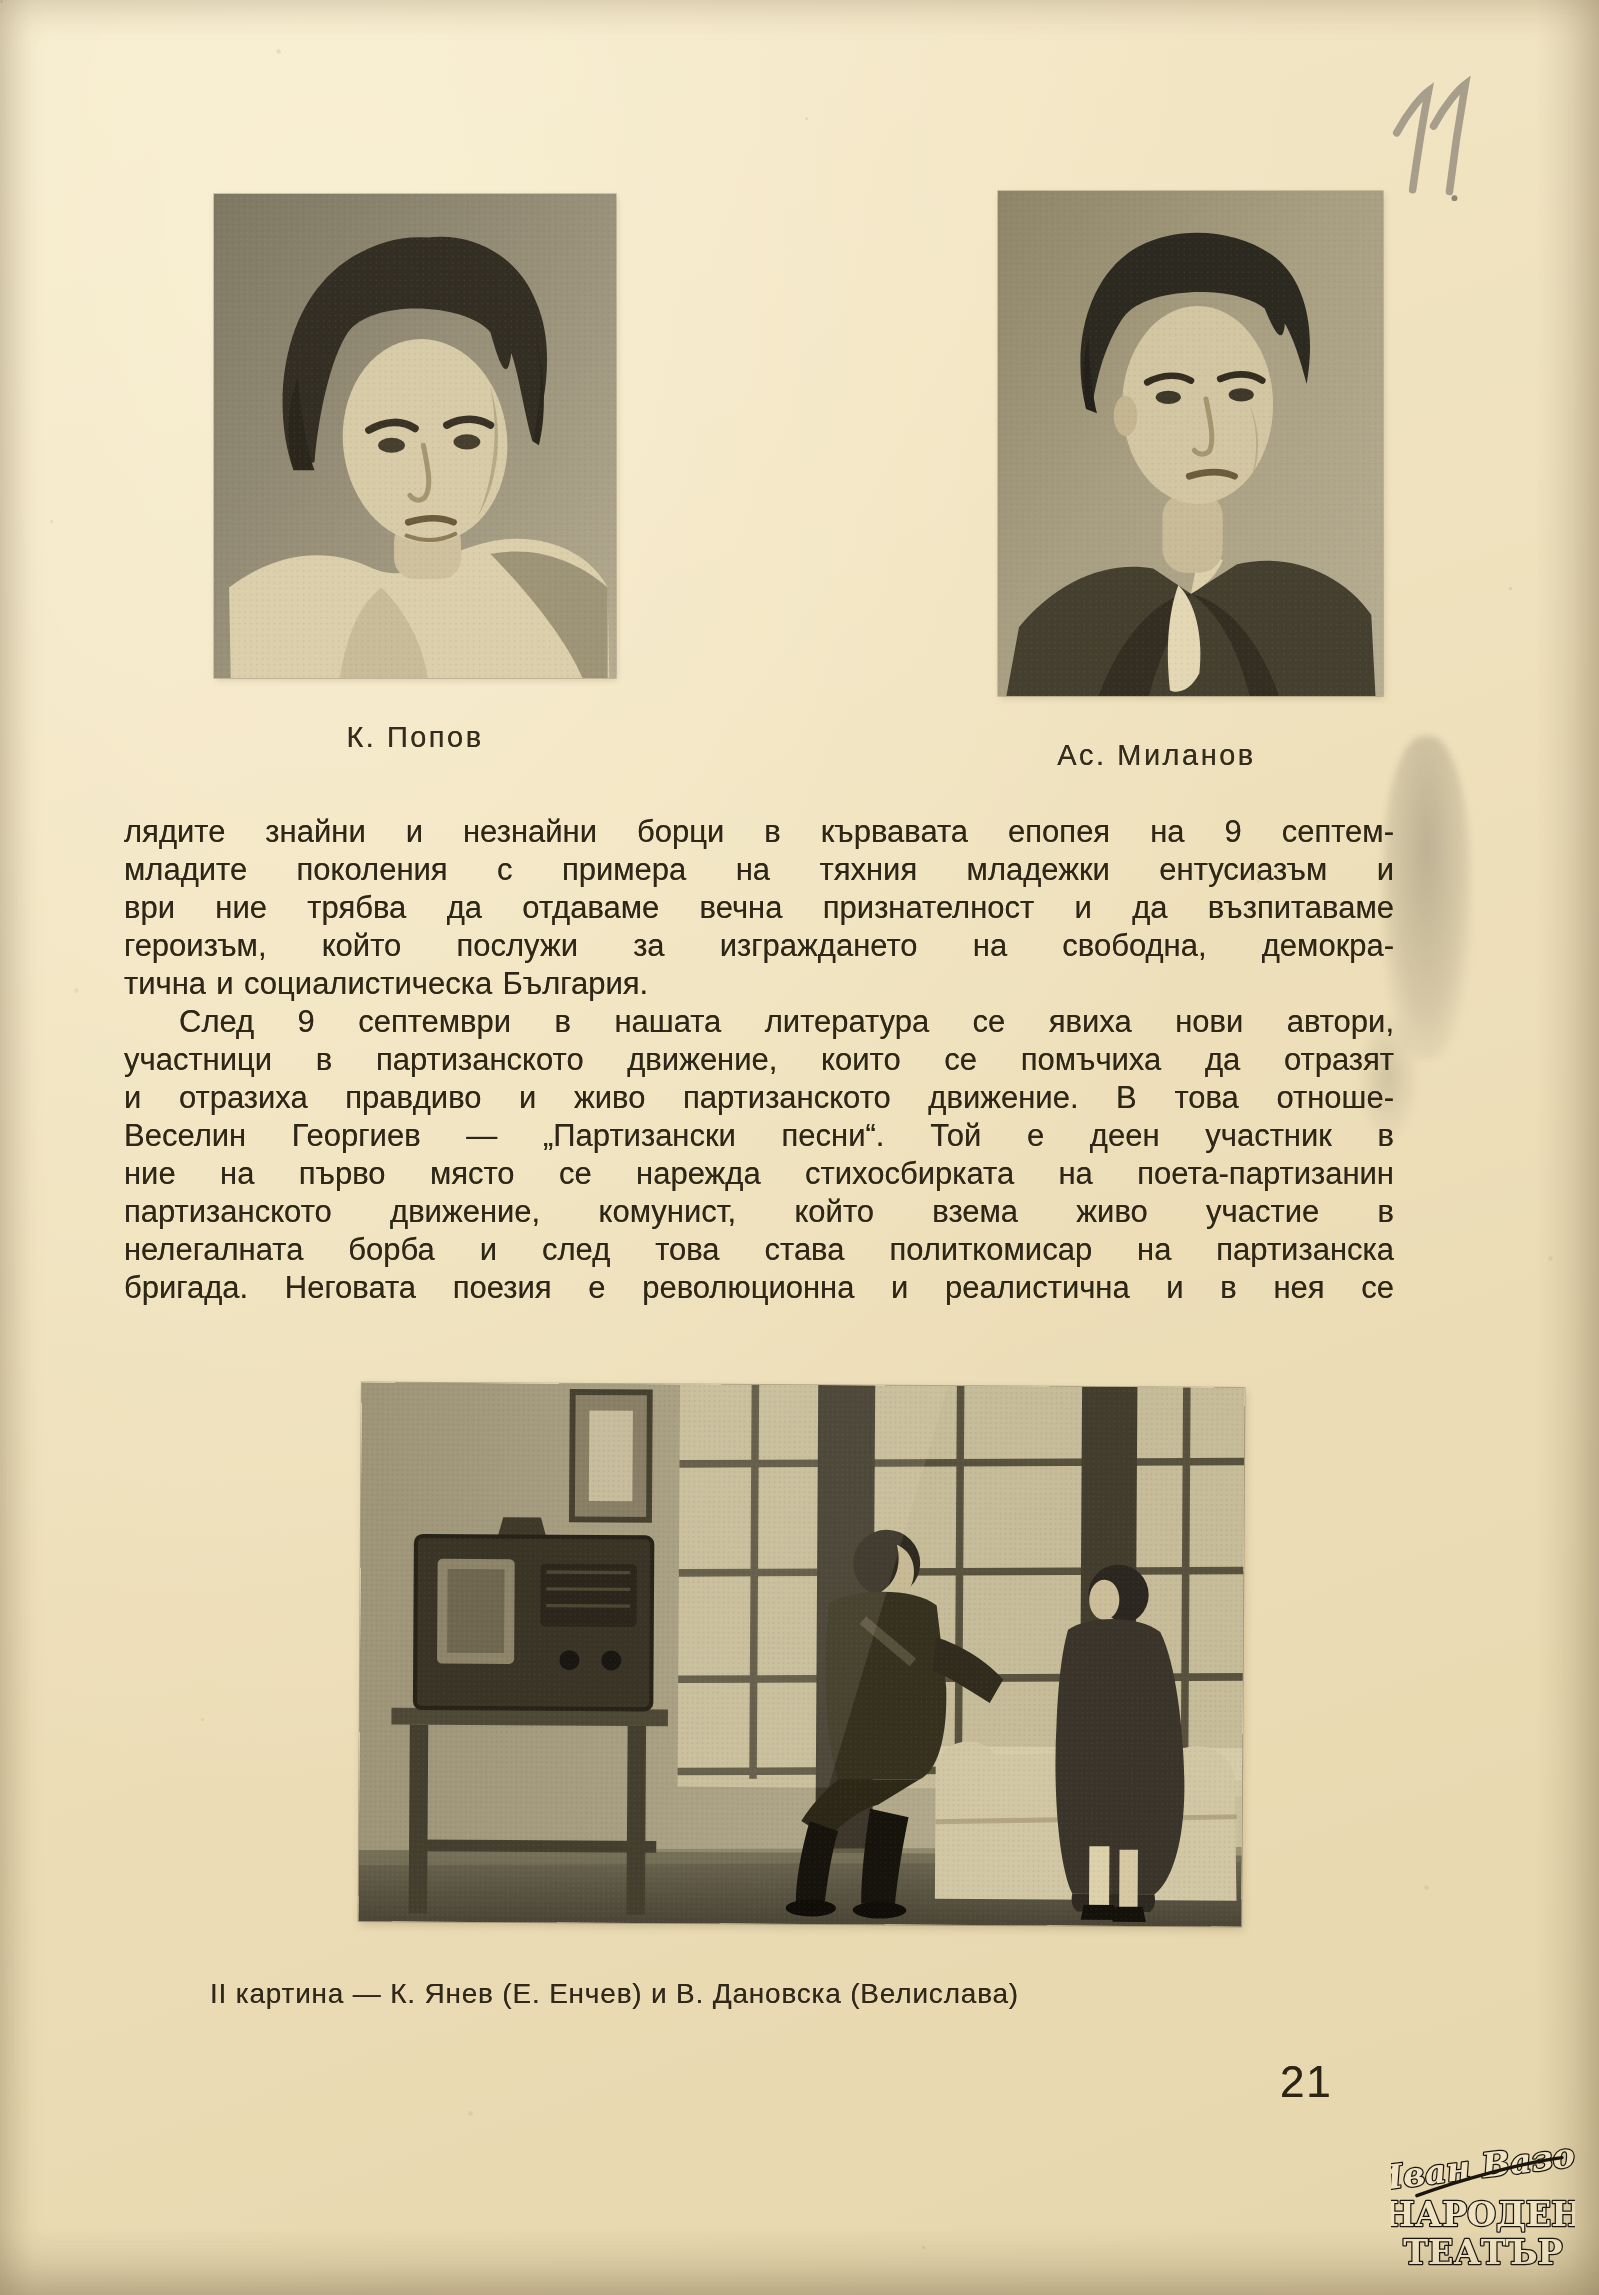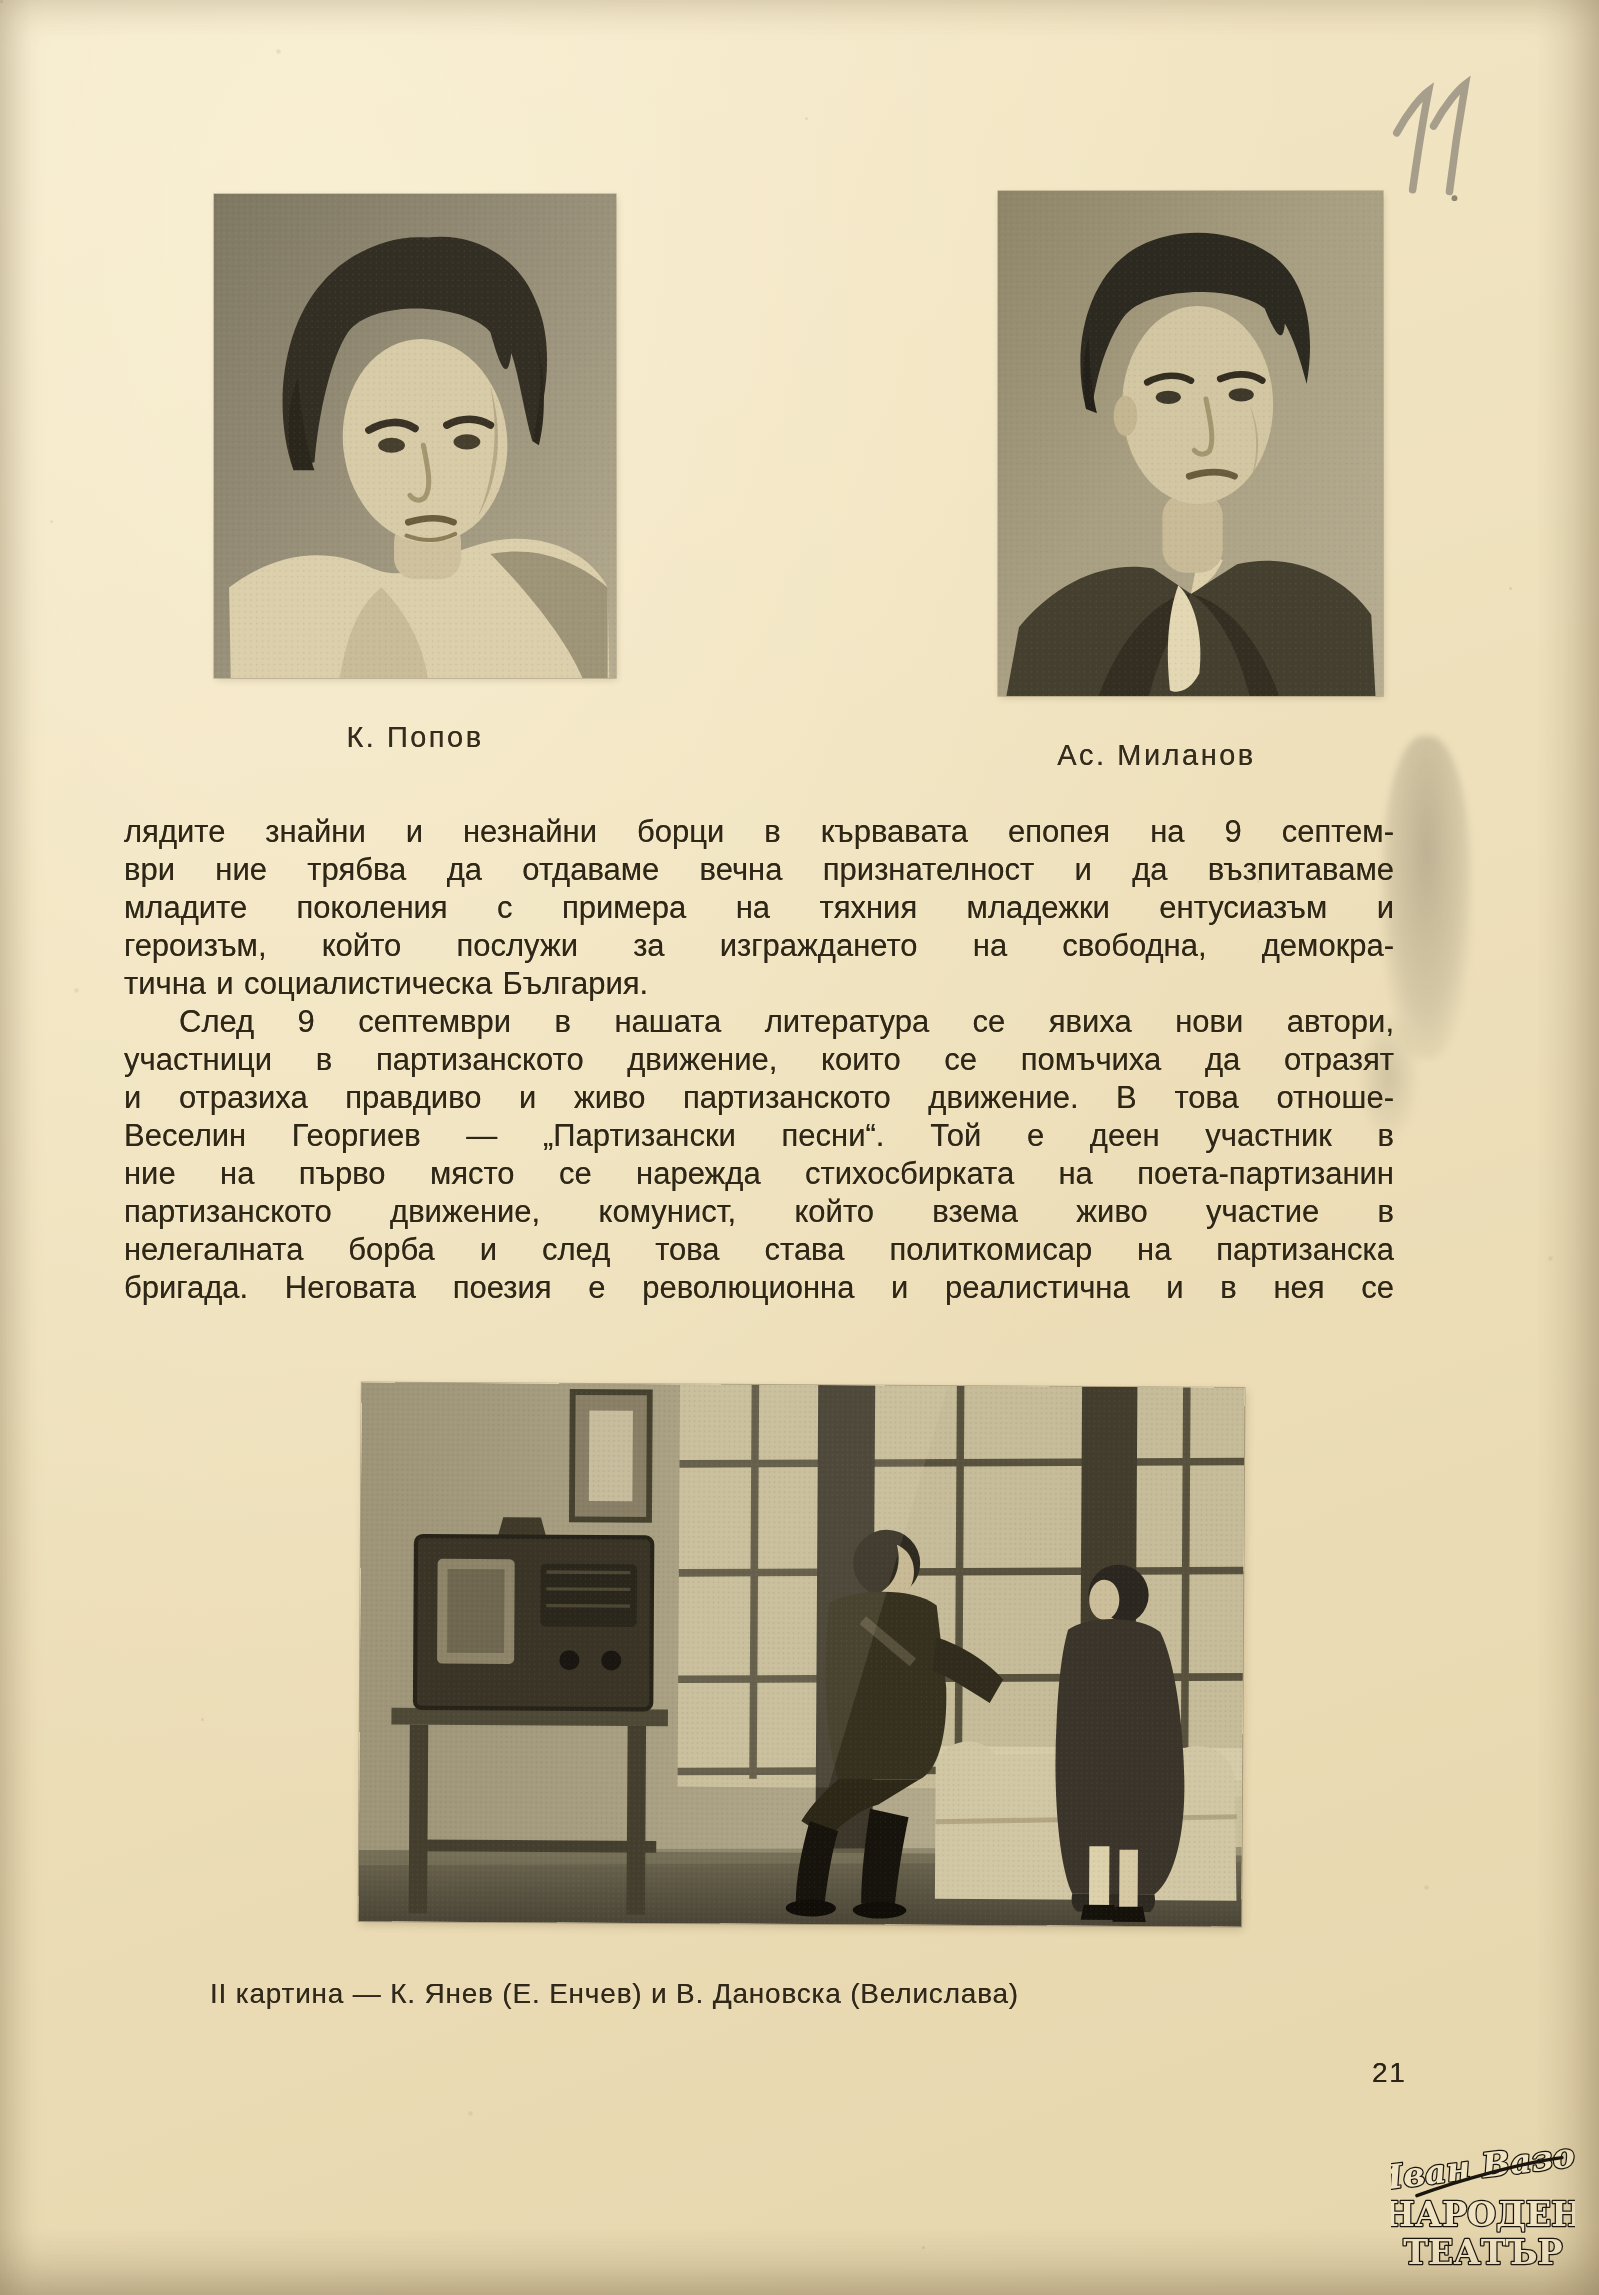--- a/index.html
+++ b/index.html
@@ -43,21 +43,21 @@
     background:radial-gradient(ellipse at 50% 35%,rgba(110,102,82,.38) 0%,rgba(110,102,82,.18) 55%,rgba(110,102,82,0) 80%);
     border-radius:46%;filter:blur(3.4px);}
   .stain2{position:absolute;left:1359px;top:1014px;width:59px;height:126px;
     background:radial-gradient(ellipse,rgba(110,102,82,.22),rgba(110,102,82,0) 75%);
     border-radius:50%;filter:blur(3.4px);}
   .stagewrap{position:absolute;left:360px;top:1385px;width:883px;height:539px;
     transform:rotate(.35deg);box-shadow:0 0 0 0.8px rgba(50,42,25,.3), 1.7px 3.4px 8.4px rgba(80,60,30,.2);}
   .stagewrap svg{display:block;width:100%;height:100%;}
   .stagecap{position:absolute;left:210px;top:1978px;width:1173px;
     font-size:28px;letter-spacing:0.8px;color:#30291b;text-shadow:0 0 0.4px rgba(40,30,15,.7);}
-  .pageno{position:absolute;left:1372px;top:2057px;font-size:28px;letter-spacing:1.7px;color:#2c2516;
+  .pageno{position:absolute;left:1280px;top:2057px;font-size:44px;letter-spacing:1.7px;color:#2c2516;
     text-shadow:0 0 0.5px rgba(40,30,15,.8);}
   .pencil{position:absolute;left:1385px;top:74px;width:113px;height:147px;opacity:.85;}
   .stamp{position:absolute;left:1391px;top:2139px;width:184px;height:142px;}
 </style>
 </head>
 <body>
 
 <div class="paper">
   <div class="edgeband"></div>
   <div class="speckles"></div>
@@ -151,22 +151,22 @@
       <rect width="459" height="602" fill="url(#grain2)"></rect>
     </svg>
   </div>
   <div class="pcap" style="left:964px;top:739px;width:385px;">Ас. Миланов</div>
 
   <div class="stain"></div>
   <div class="stain2"></div>
 
   <div class="textblock">
     <div class="tline">лядите знайни и незнайни борци в кървавата епопея на 9 септем-</div>
+    <div class="tline">младите поколения с примера на тяхния младежки ентусиазъм и</div>
     <div class="tline">ври ние трябва да отдаваме вечна признателност и да възпитаваме</div>
-    <div class="tline">младите поколения с примера на тяхния младежки ентусиазъм и</div>
     <div class="tline">героизъм, който послужи за изграждането на свободна, демокра-</div>
     <div class="tline paraend">тична и социалистическа България.</div>
     <div class="tline indent">След 9 септември в нашата литература се явиха нови автори,</div>
     <div class="tline">участници в партизанското движение, които се помъчиха да отразят</div>
     <div class="tline">и отразиха правдиво и живо партизанското движение. В това отноше-</div>
     <div class="tline">Веселин Георгиев — „Партизански песни“. Той е деен участник в</div>
     <div class="tline">ние на първо място се нарежда стихосбирката на поета-партизанин</div>
     <div class="tline">партизанското движение, комунист, който взема живо участие в</div>
     <div class="tline">нелегалната борба и след това става политкомисар на партизанска</div>
     <div class="tline">бригада. Неговата поезия е революционна и реалистична и в нея се</div>

